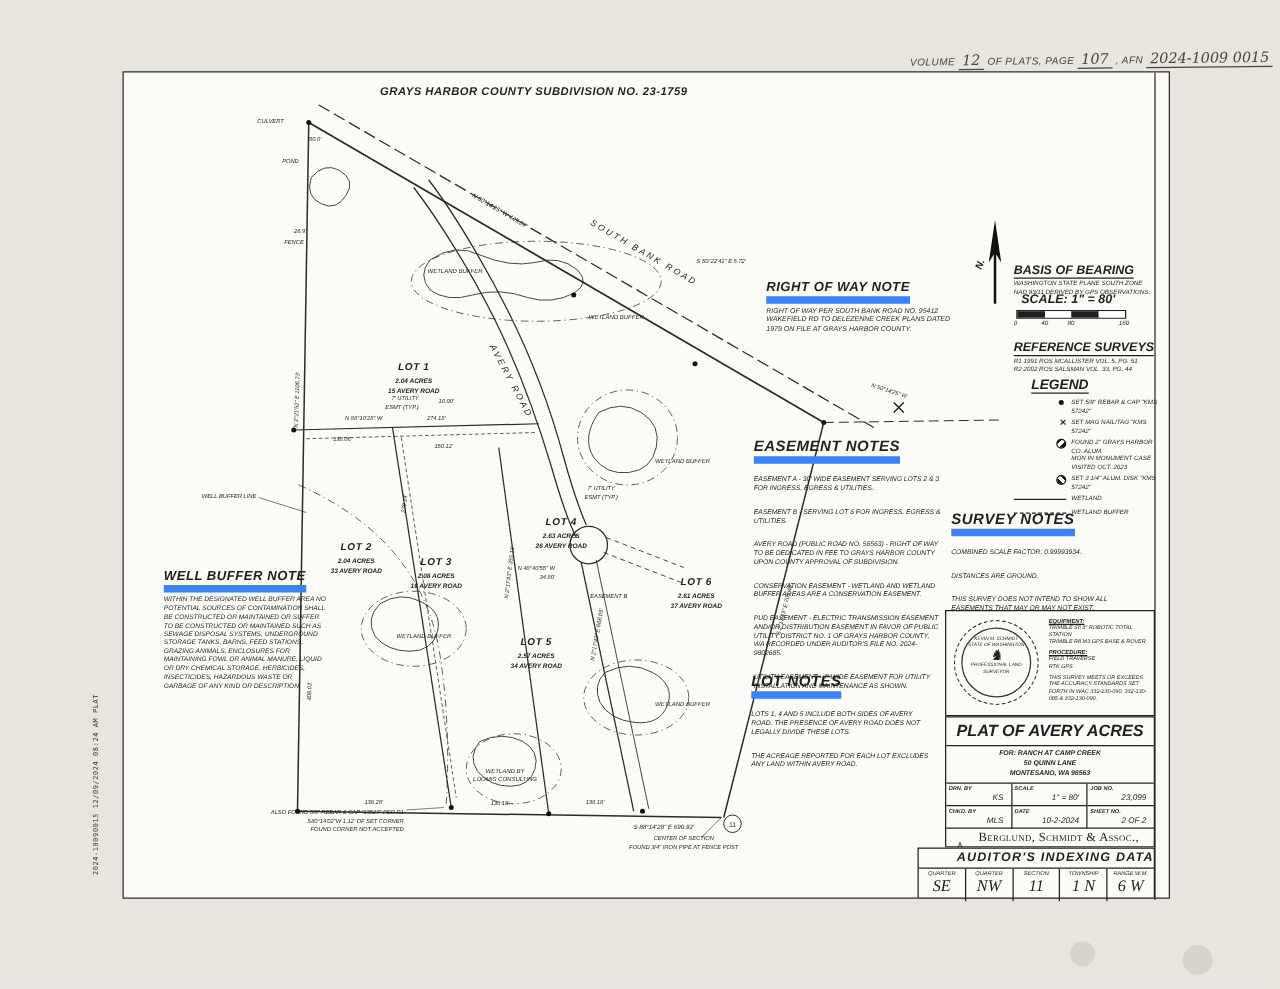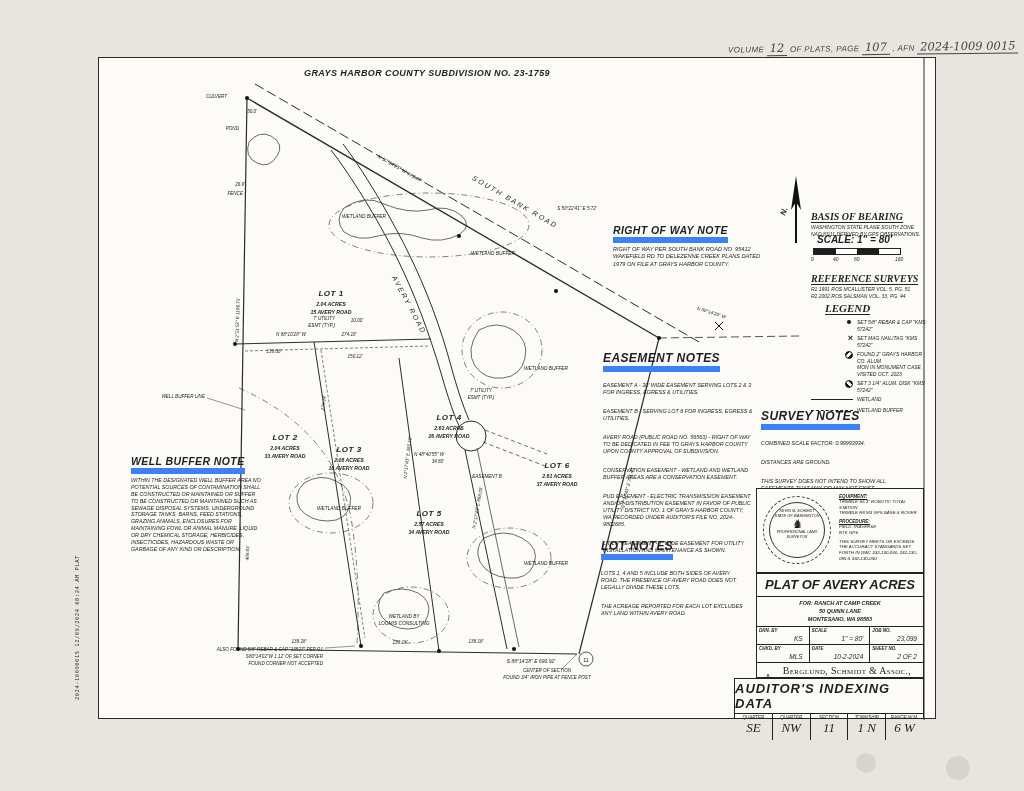--- a/index.html
+++ b/index.html
@@ -18,21 +18,21 @@
              transform:rotate(-.6deg);white-space:nowrap;}
   #handwrite .print{font-style:italic;font-size:8px;letter-spacing:.4px;}
   #handwrite .hand{font-family:"DejaVu Serif",serif;font-style:italic;font-size:11.5px;
                    border-bottom:1px solid #4a443c;padding:0 3px;}
   
   #main-title{position:absolute;left:0;right:180px;top:8px;text-align:center;}
   #main-title .t1{font-size:19px;font-style:italic;letter-spacing:1.5px;font-weight:bold;}
   #main-title .t2{font-size:9px;font-style:italic;font-weight:bold;letter-spacing:.4px;margin-top:2px;}
   
   .rc-head{font-style:italic;font-weight:bold;font-size:10px;border-bottom:1px solid #222;
-           display:inline-block;white-space:nowrap;font-family:Liberation Serif, serif;}
+           display:inline-block;white-space:nowrap;}
   .rc-sub{font-style:italic;font-size:5px;line-height:1.35;white-space:pre-line;}
   #scalebar{position:absolute;display:flex;border:1px solid #222;height:5px;width:86px;}
   #scalebar div{height:100%;}
   .sb-b{background:#1d1d1d;width:21.5px;} .sb-w{background:#fff;width:21.5px;}
   #scale-ticks{position:absolute;font-size:5px;font-style:italic;width:96px;}
   #scale-ticks span{position:absolute;top:0;}
   .legend-row{display:flex;align-items:flex-start;margin-bottom:3px;}
   .legend-sym{width:46px;flex:0 0 46px;position:relative;height:8px;}
   .legend-txt{font-size:5px;font-style:italic;line-height:1.3;white-space:pre-line;}
   .sym-dot{position:absolute;right:6px;top:1px;width:4px;height:4px;border-radius:50%;background:#111;}
@@ -52,21 +52,21 @@
   .tb-cell{border-right:1px solid #222;border-bottom:1px solid #222;position:relative;height:17px;}
   .tb-cell:nth-child(3n){border-right:none;}
   .tb-lab{position:absolute;left:2px;top:1px;font-size:4.5px;font-style:italic;font-weight:bold;}
   .tb-val{position:absolute;right:6px;bottom:2px;font-size:6.5px;font-style:italic;}
   #firm{display:flex;align-items:center;padding:2px 4px;}
   #firm-text{flex:1;text-align:center;}
   #firm-name{font-family:"Liberation Serif",serif;font-variant:small-caps;font-size:10px;letter-spacing:.3px;}
   #firm-sub{font-size:4.5px;letter-spacing:.5px;}
   #firm-addr{font-size:4px;line-height:1.3;}
   
-  #aud-head{font-style:italic;font-weight:bold;font-size:13px;text-align:left;letter-spacing:1px;
+  #aud-head{font-style:italic;font-weight:bold;font-size:10px;text-align:right;letter-spacing:1px;
             border-bottom:1px solid #222;padding:2px 0;}
   #aud-cols{display:flex;height:26px;}
   .aud-col{flex:1;border-right:1px solid #222;text-align:center;position:relative;}
   .aud-col:last-child{border-right:none;}
   .aud-lab{font-size:4.5px;font-style:italic;padding-top:1px;}
   .aud-val{font-family:"Liberation Serif",serif;font-style:italic;font-size:13px;}
   
   #seal{position:absolute;left:6px;top:7px;width:66px;height:66px;border-radius:50%;
         border:1px dashed #333;display:flex;align-items:center;justify-content:center;}
   #seal-in{width:56px;height:56px;border-radius:50%;border:1px solid #333;text-align:center;

